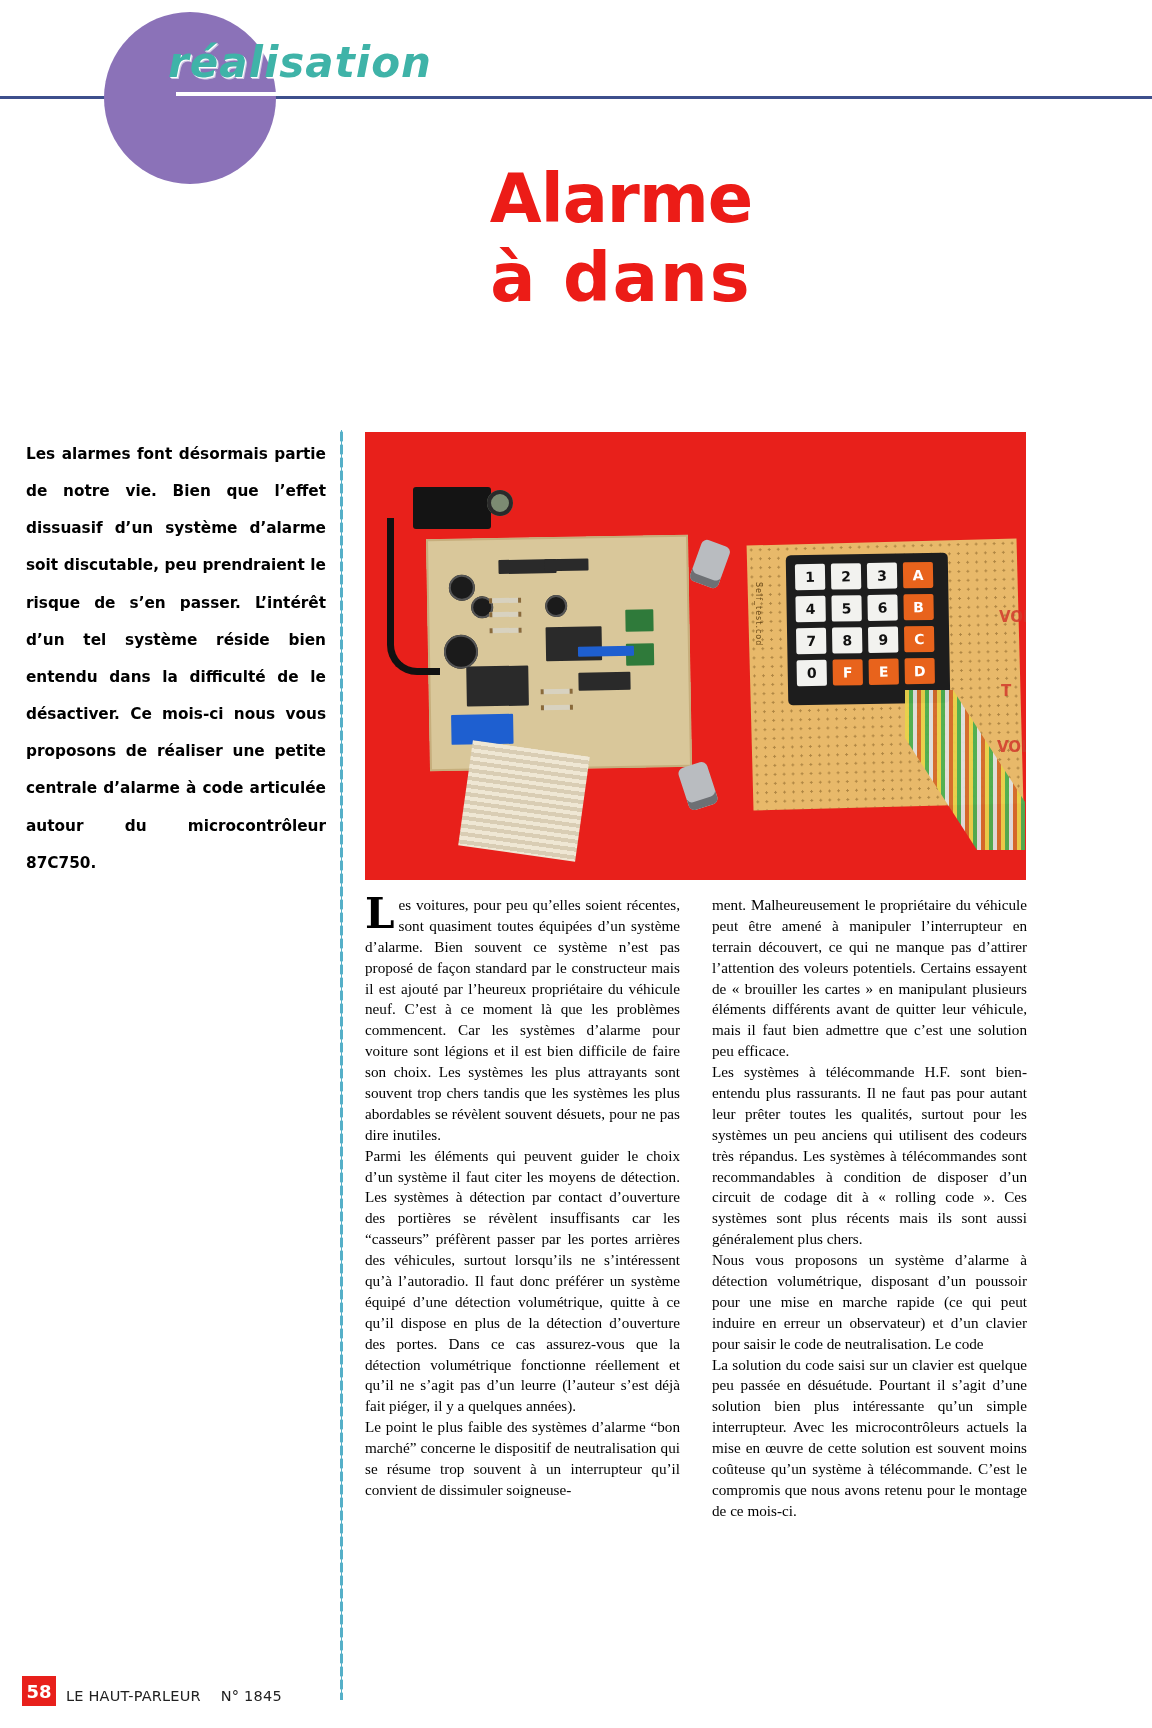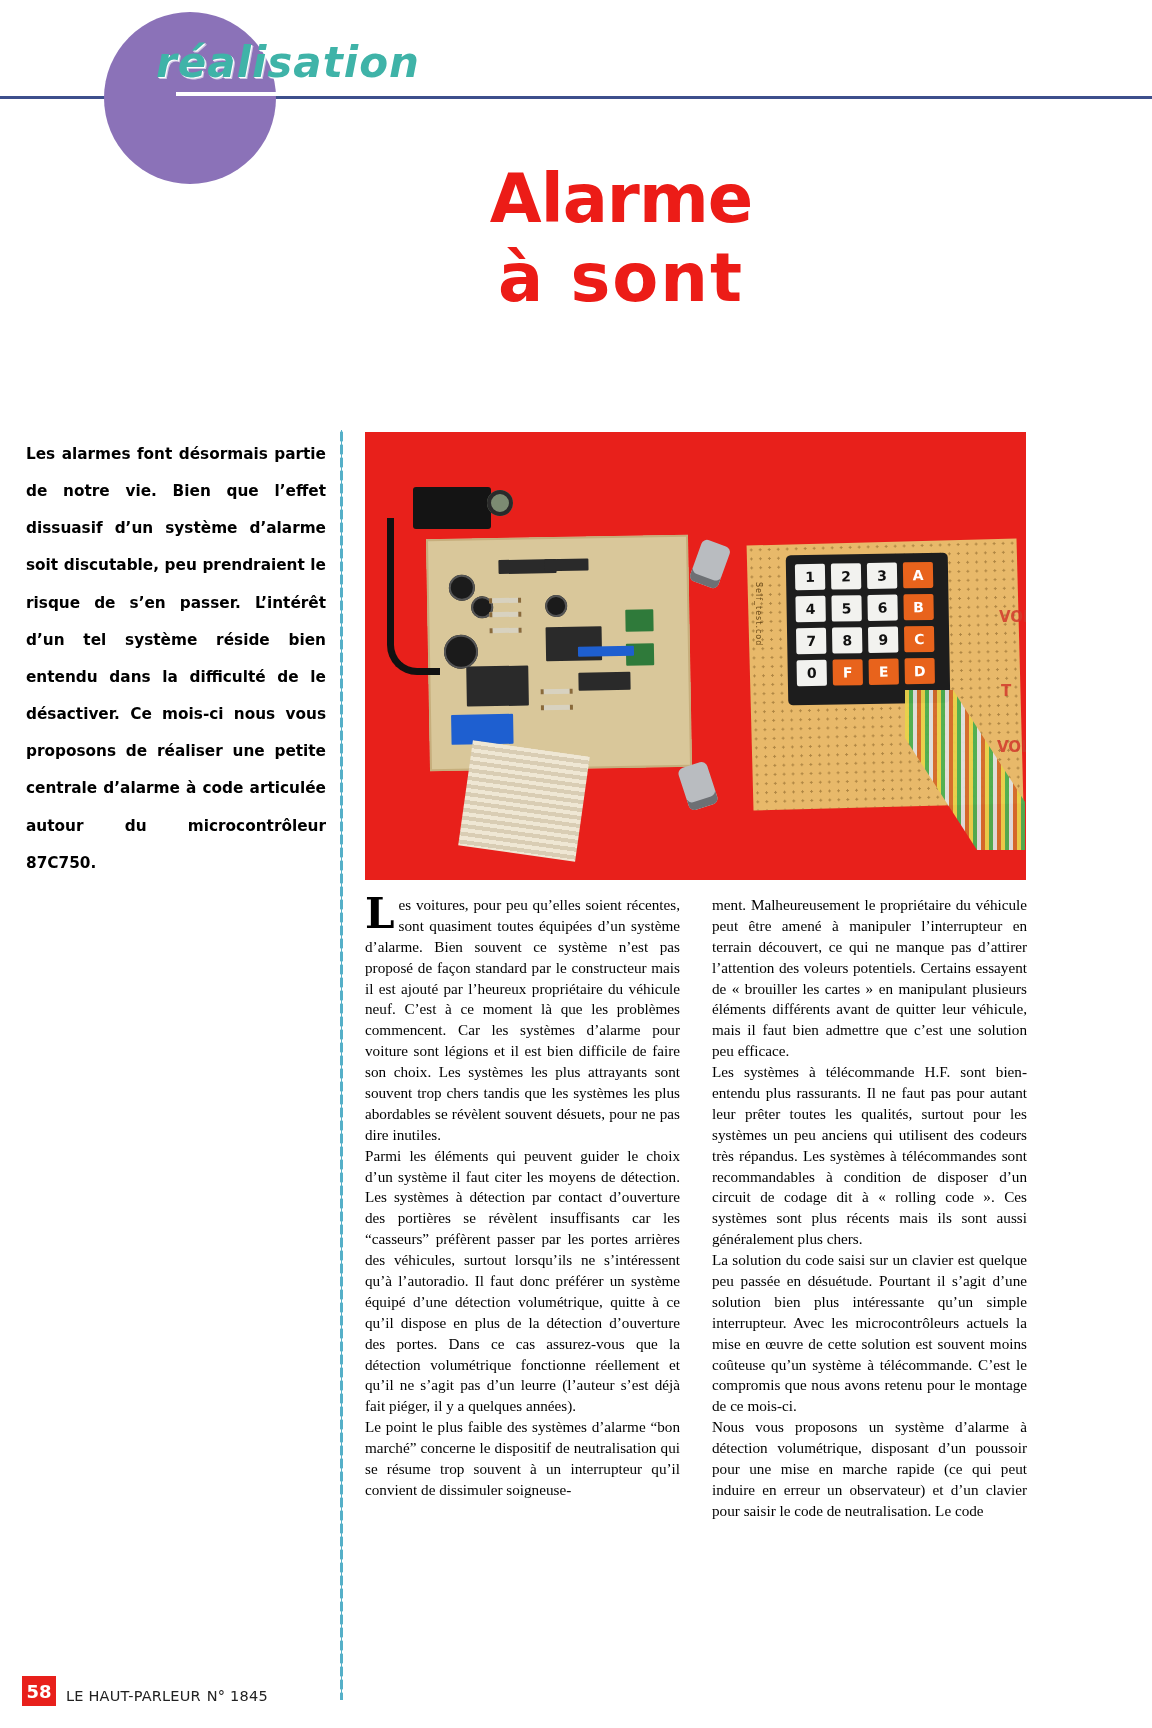--- a/index.html
+++ b/index.html
@@ -28,21 +28,21 @@
   .rubric-rule {
     position: absolute;
     left: 0;
     top: 96px;
     width: 1152px;
     height: 3px;
     background: #3d4f8c;
   }
   .rubric-word {
     position: absolute;
-    left: 156px;
+    left: 168px;
     top: 38px;
     font-family: "DejaVu Sans", sans-serif;
     font-weight: bold;
     font-style: italic;
     font-size: 42px;
     letter-spacing: 1px;
     color: #3fb3a8;
     text-shadow: 1px 1px 0 #ffffff, 2px 2px 0 rgba(255,255,255,0.6);
   }
   .rubric-underline {
@@ -321,33 +321,33 @@
   }
   .footer-text {
     position: absolute;
     left: 66px;
     bottom: 24px;
     font-family: "DejaVu Sans", sans-serif;
     font-size: 14.5px;
     color: #222;
     letter-spacing: 0.2px;
   }
-  .footer-text .issue { margin-left: 6px; }
+  .footer-text .issue { margin-left: 20px; }
 </style>
 </head>
 <body>
 
 <div class="rubric-rule"></div>
 <div class="rubric-circle"></div>
 <div class="rubric-word">réalisation</div>
 <div class="rubric-underline"></div>
 
 <div class="title">
   <div class="l1">Alarme</div>
-  <div class="l3">à sont</div>
+  <div class="l3">à dans</div>
 </div>
 
 <div class="chapeau">Les alarmes font désormais partie de notre vie. Bien que l’effet dissuasif d’un système d’alarme soit discutable, peu prendraient le risque de s’en passer. L’intérêt d’un tel système réside bien entendu dans la difficulté de le désactiver. Ce mois-ci nous vous proposons de réaliser une petite centrale d’alarme à code articulée autour du microcontrôleur 87C750.</div>
 
 <div class="dotline d1"></div>
 
 <div class="photo">
   <div class="board">
     <div class="ic" style="left:72px;  top:22px;  width:58px; height:14px;"></div>
     <div class="ic" style="left:118px; top:22px;  width:44px; height:12px;"></div>
@@ -414,21 +414,21 @@
 
 <div class="cols">
   <div class="col left">
     <p><span class="dropcap">L</span><span>es voitures, pour peu qu’elles soient récentes, sont quasiment toutes équipées d’un système d’alarme. Bien souvent ce système n’est pas proposé de façon standard par le constructeur mais il est ajouté par l’heureux propriétaire du véhicule neuf. C’est à ce moment là que les problèmes commencent. Car les systèmes d’alarme pour voiture sont légions et il est bien difficile de faire son choix. Les systèmes les plus attrayants sont souvent trop chers tandis que les systèmes les plus abordables se révèlent souvent désuets, pour ne pas dire inutiles.</span></p>
     <p>Parmi les éléments qui peuvent guider le choix d’un système il faut citer les moyens de détection. Les systèmes à détection par contact d’ouverture des portières se révèlent insuffisants car les “casseurs” préfèrent passer par les portes arrières des véhicules, surtout lorsqu’ils ne s’intéressent qu’à l’autoradio. Il faut donc préférer un système équipé d’une détection volumétrique, quitte à ce qu’il dispose en plus de la détection d’ouverture des portes. Dans ce cas assurez-vous que la détection volumétrique fonctionne réellement et qu’il ne s’agit pas d’un leurre (l’auteur s’est déjà fait piéger, il y a quelques années).</p>
     <p>Le point le plus faible des systèmes d’alarme “bon marché” concerne le dispositif de neutralisation qui se résume trop souvent à un interrupteur qu’il convient de dissimuler soigneuse-</p>
   </div>
   <div class="col right">
     <p>ment. Malheureusement le propriétaire du véhicule peut être amené à manipuler l’interrupteur en terrain découvert, ce qui ne manque pas d’attirer l’attention des voleurs potentiels. Certains essayent de « brouiller les cartes » en manipulant plusieurs éléments différents avant de quitter leur véhicule, mais il faut bien admettre que c’est une solution peu efficace.</p>
     <p>Les systèmes à télécommande H.F. sont bien-entendu plus rassurants. Il ne faut pas pour autant leur prêter toutes les qualités, surtout pour les systèmes un peu anciens qui utilisent des codeurs très répandus. Les systèmes à télécommandes sont recommandables à condition de disposer d’un circuit de codage dit à « rolling code ». Ces systèmes sont plus récents mais ils sont aussi généralement plus chers.</p>
+    <p>Nous vous proposons un système d’alarme à détection volumétrique, disposant d’un poussoir pour une mise en marche rapide (ce qui peut induire en erreur un observateur) et d’un clavier pour saisir le code de neutralisation. Le code</p>
     <p>La solution du code saisi sur un clavier est quelque peu passée en désuétude. Pourtant il s’agit d’une solution bien plus intéressante qu’un simple interrupteur. Avec les microcontrôleurs actuels la mise en œuvre de cette solution est souvent moins coûteuse qu’un système à télécommande. C’est le compromis que nous avons retenu pour le montage de ce mois-ci.</p>
-    <p>Nous vous proposons un système d’alarme à détection volumétrique, disposant d’un poussoir pour une mise en marche rapide (ce qui peut induire en erreur un observateur) et d’un clavier pour saisir le code de neutralisation. Le code</p>
   </div>
 </div>
 
 <div class="folio">58</div>
 <div class="footer-text">
   <span>LE HAUT-PARLEUR</span><span class="issue">N° 1845</span>
 </div>
 
 </body></html>

